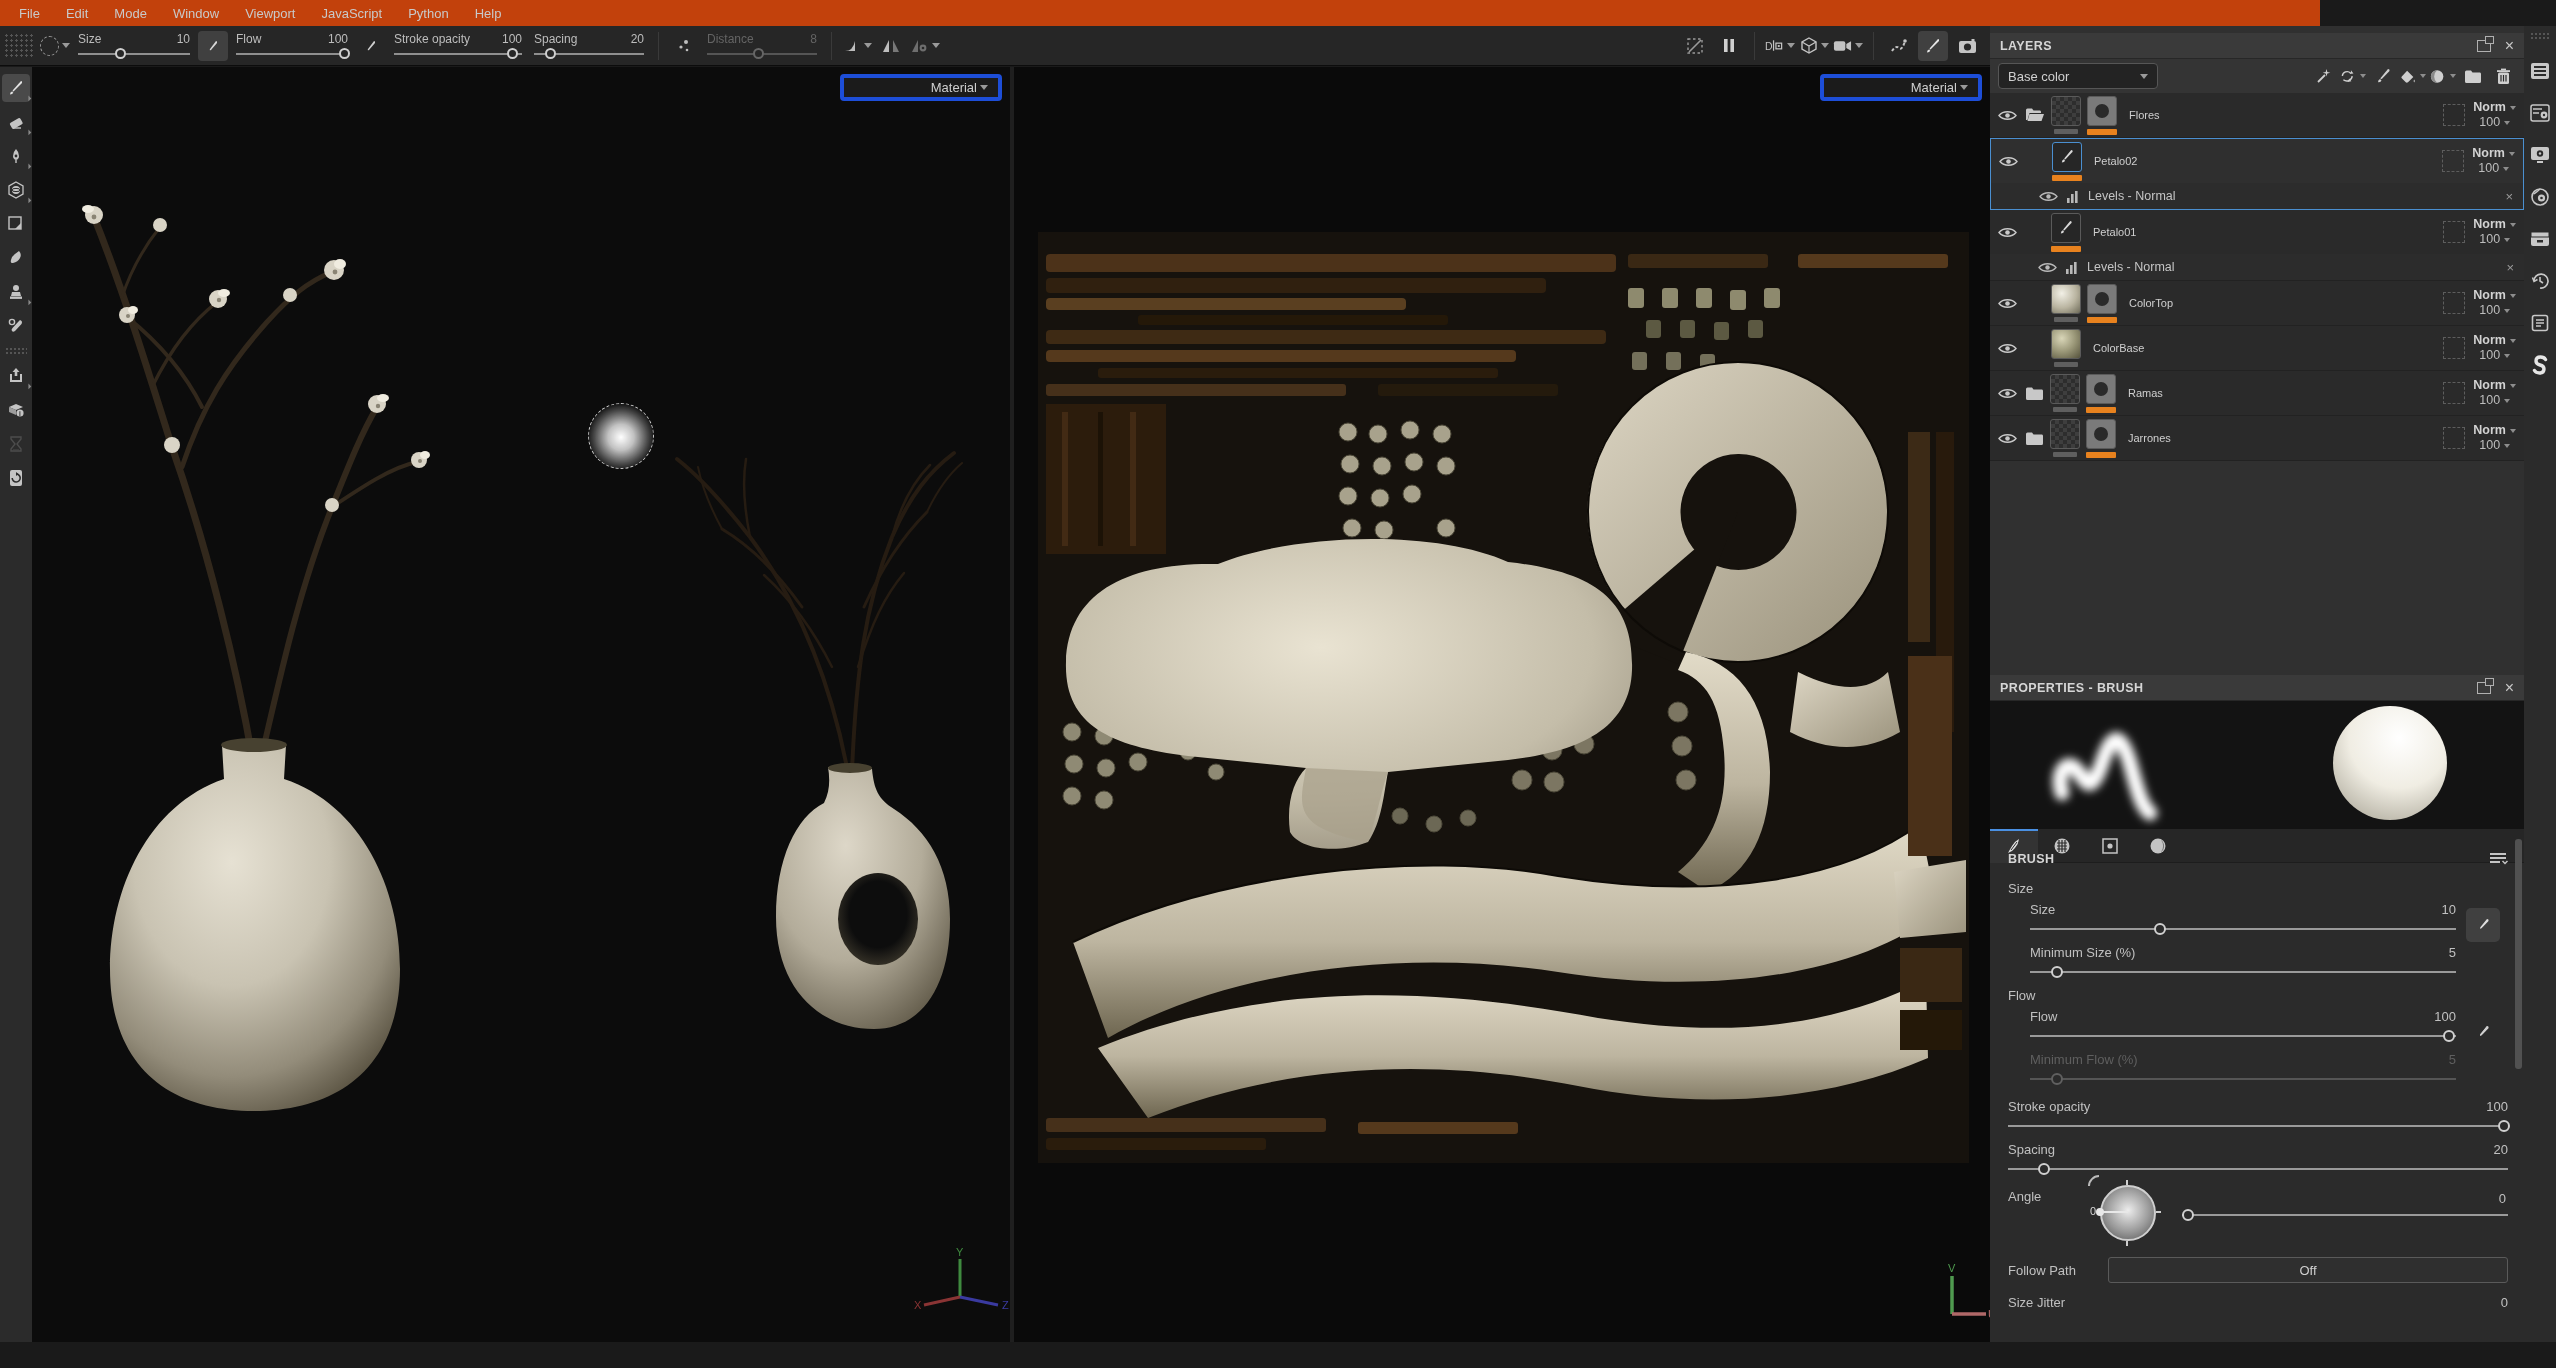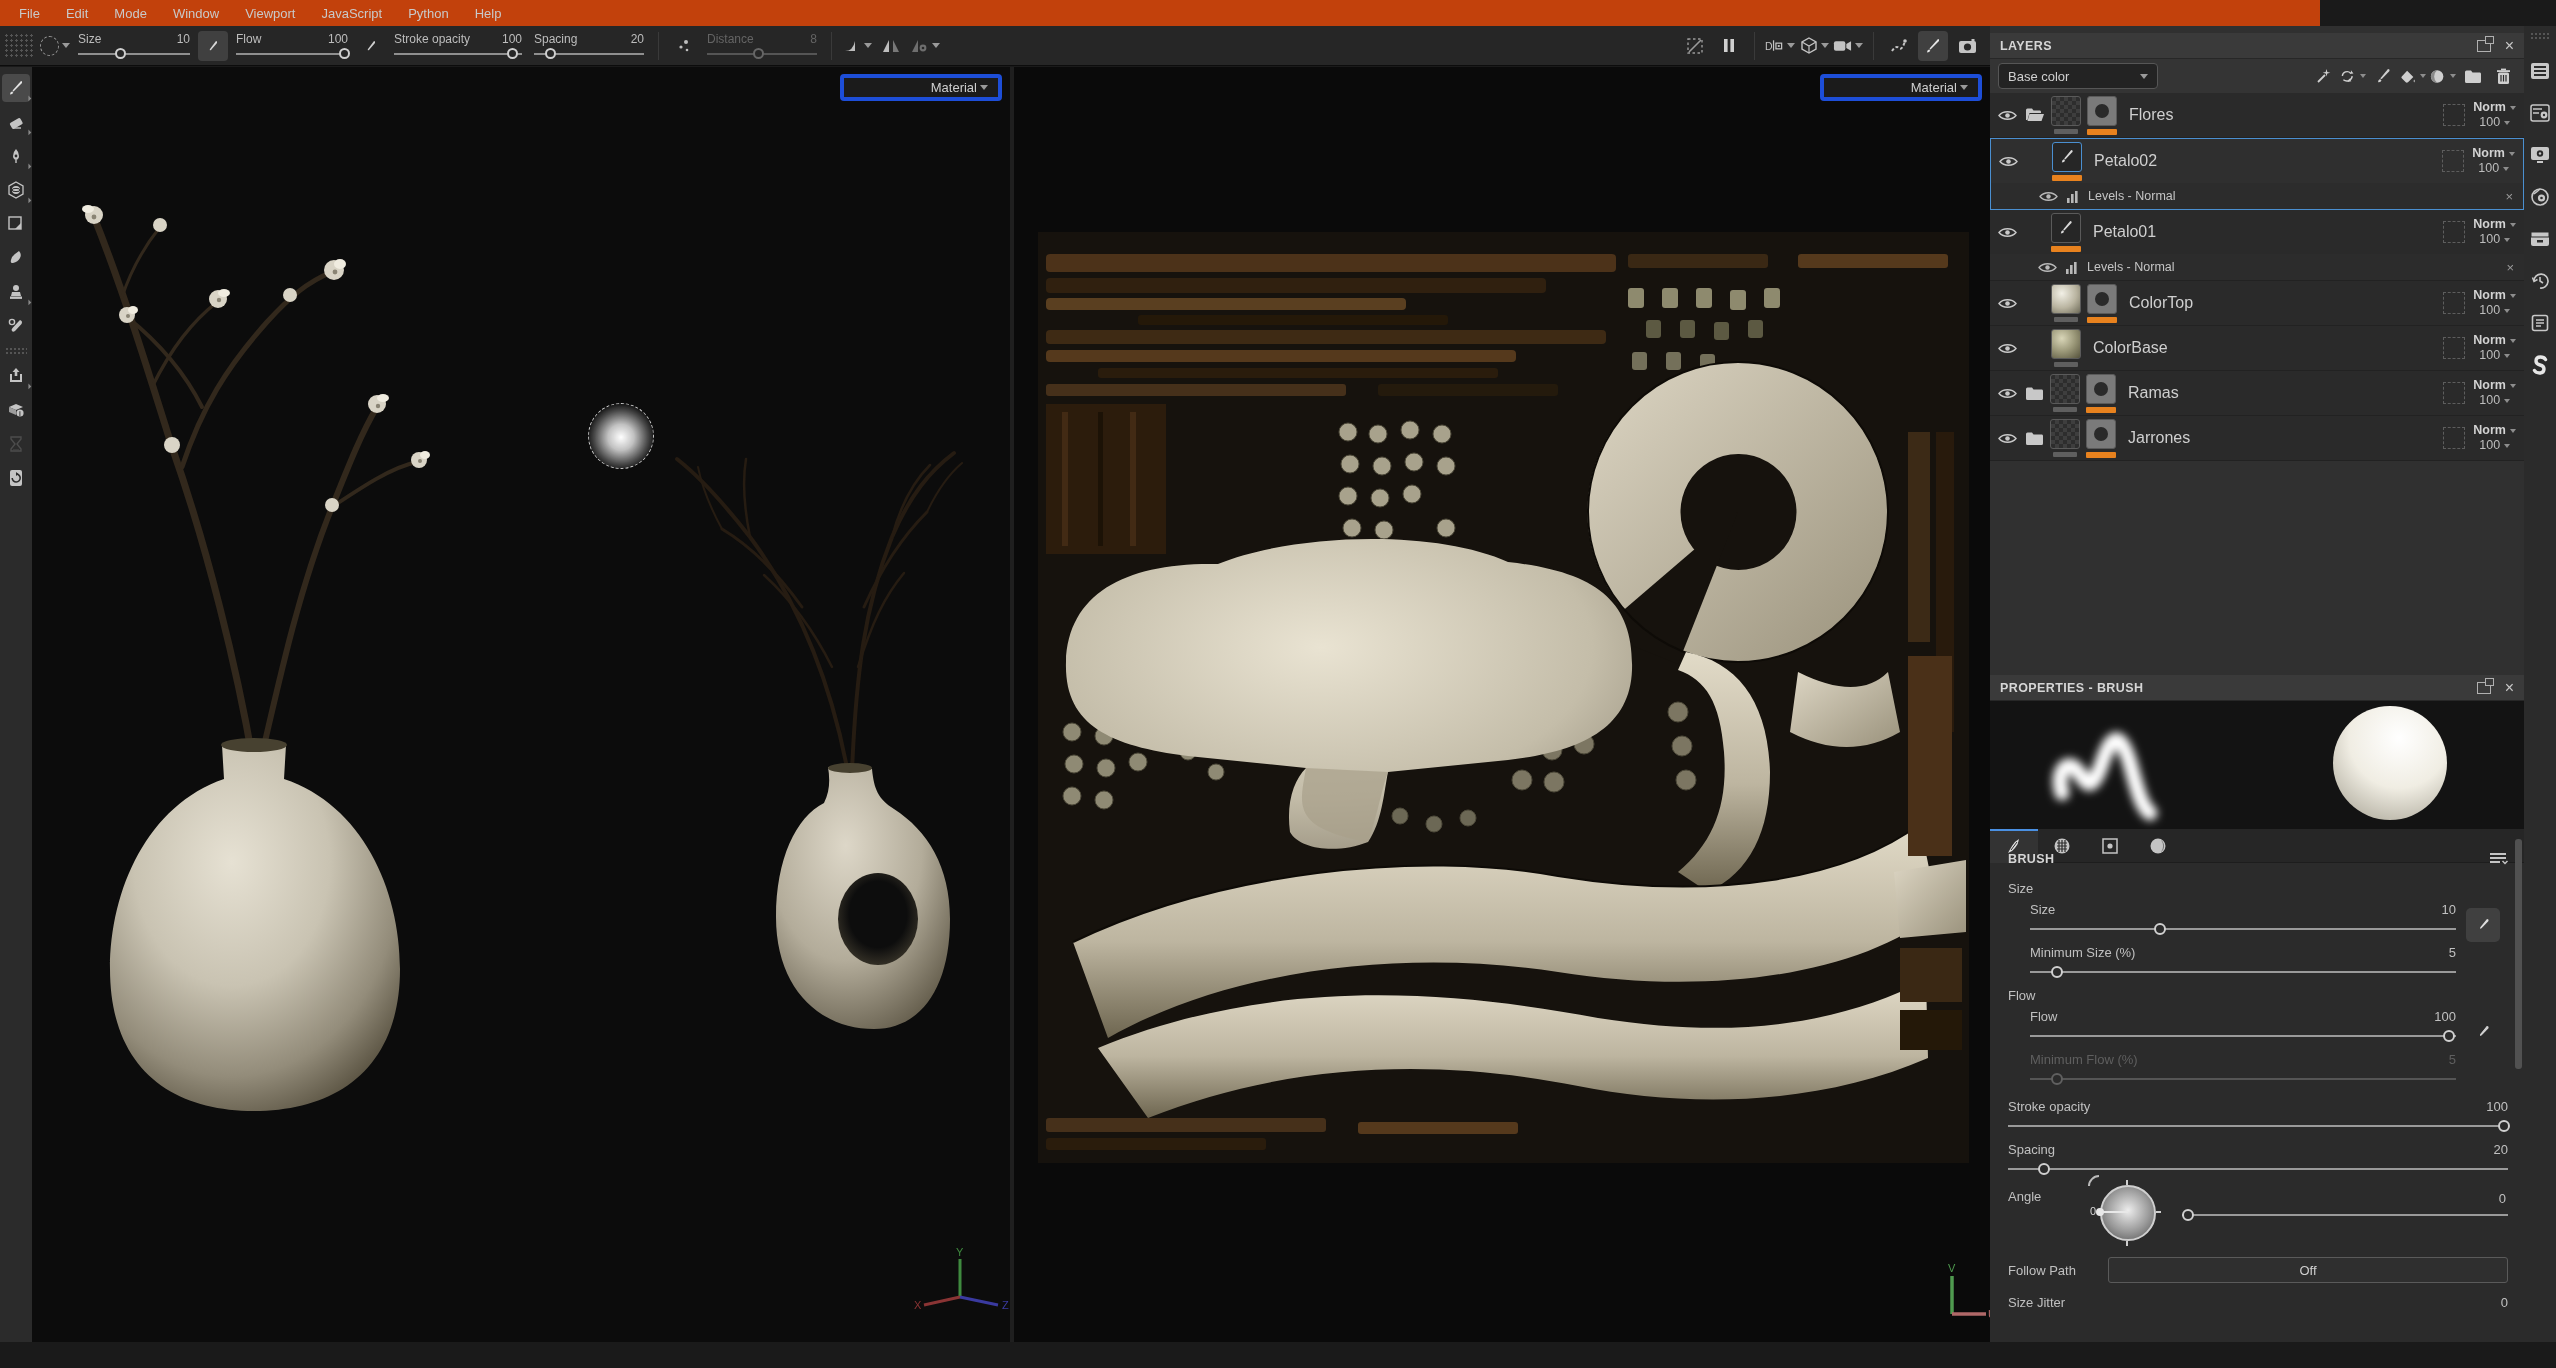--- a/index.html
+++ b/index.html
@@ -80,21 +80,21 @@
   .thumb { width:30px; height:30px; border:1px solid #5a5a5a; border-radius:3px; }
   .thumb.checker { background:repeating-conic-gradient(#3e3e3e 0 25%, #2d2d2d 0 50%); background-size:8px 8px; }
   .thumb.mask { background:#7a7a7a; display:flex; align-items:center; justify-content:center; }
   .thumb.mask::after { content:""; width:14px; height:14px; border-radius:50%; background:#2a2a2a; }
   .thumb.paint { background:#262626; display:flex; align-items:center; justify-content:center; }
   .thumb.paint.sel { border-color:#4a8fd0; }
   .thumb.sphere-light { background:radial-gradient(circle at 35% 30%, #f2f0e6, #b9b4a0 55%, #6d6a58); }
   .thumb.sphere-olive { background:radial-gradient(circle at 35% 30%, #d9d6b8, #9a9778 50%, #55523c); }
   .cachebar { height:5px; width:24px; background:#5f5f5f; margin-top:3px; border-radius:1px; }
   .cachebar.orange { background:#e8821e; width:30px; height:6px; }
-  .lname { margin-left:6px; color:#cfcfcf; font-size:16px; }
+  .lname { margin-left:6px; color:#cfcfcf; font-size:11px; }
   .lrow-right { margin-left:auto; display:flex; align-items:center; gap:8px; }
   .sel-dashed { width:22px; height:22px; border:1px dashed #5d5d5d; }
   .blendcol { display:flex; flex-direction:column; align-items:center; line-height:15px; }
   .blendcol .b1 { color:#d2d2d2; font-weight:bold; font-size:12.5px; display:flex; align-items:center; }
   .blendcol .b2 { color:#bdbdbd; font-size:12.5px; display:flex; align-items:center; }
   .tinychev { width:0; height:0; border-left:3.5px solid transparent; border-right:3.5px solid transparent;
               border-top:4px solid #8d8d8d; margin-left:4px; }
   .adj-row { height:26px; display:flex; align-items:center; padding-left:48px; padding-right:10px; background:#2c2c2c; }
   .adj-row .aname { margin-left:8px; color:#c4c4c4; font-size:12.5px; flex:1; }
   .adj-row .ax { color:#9a9a9a; font-size:13px; }

